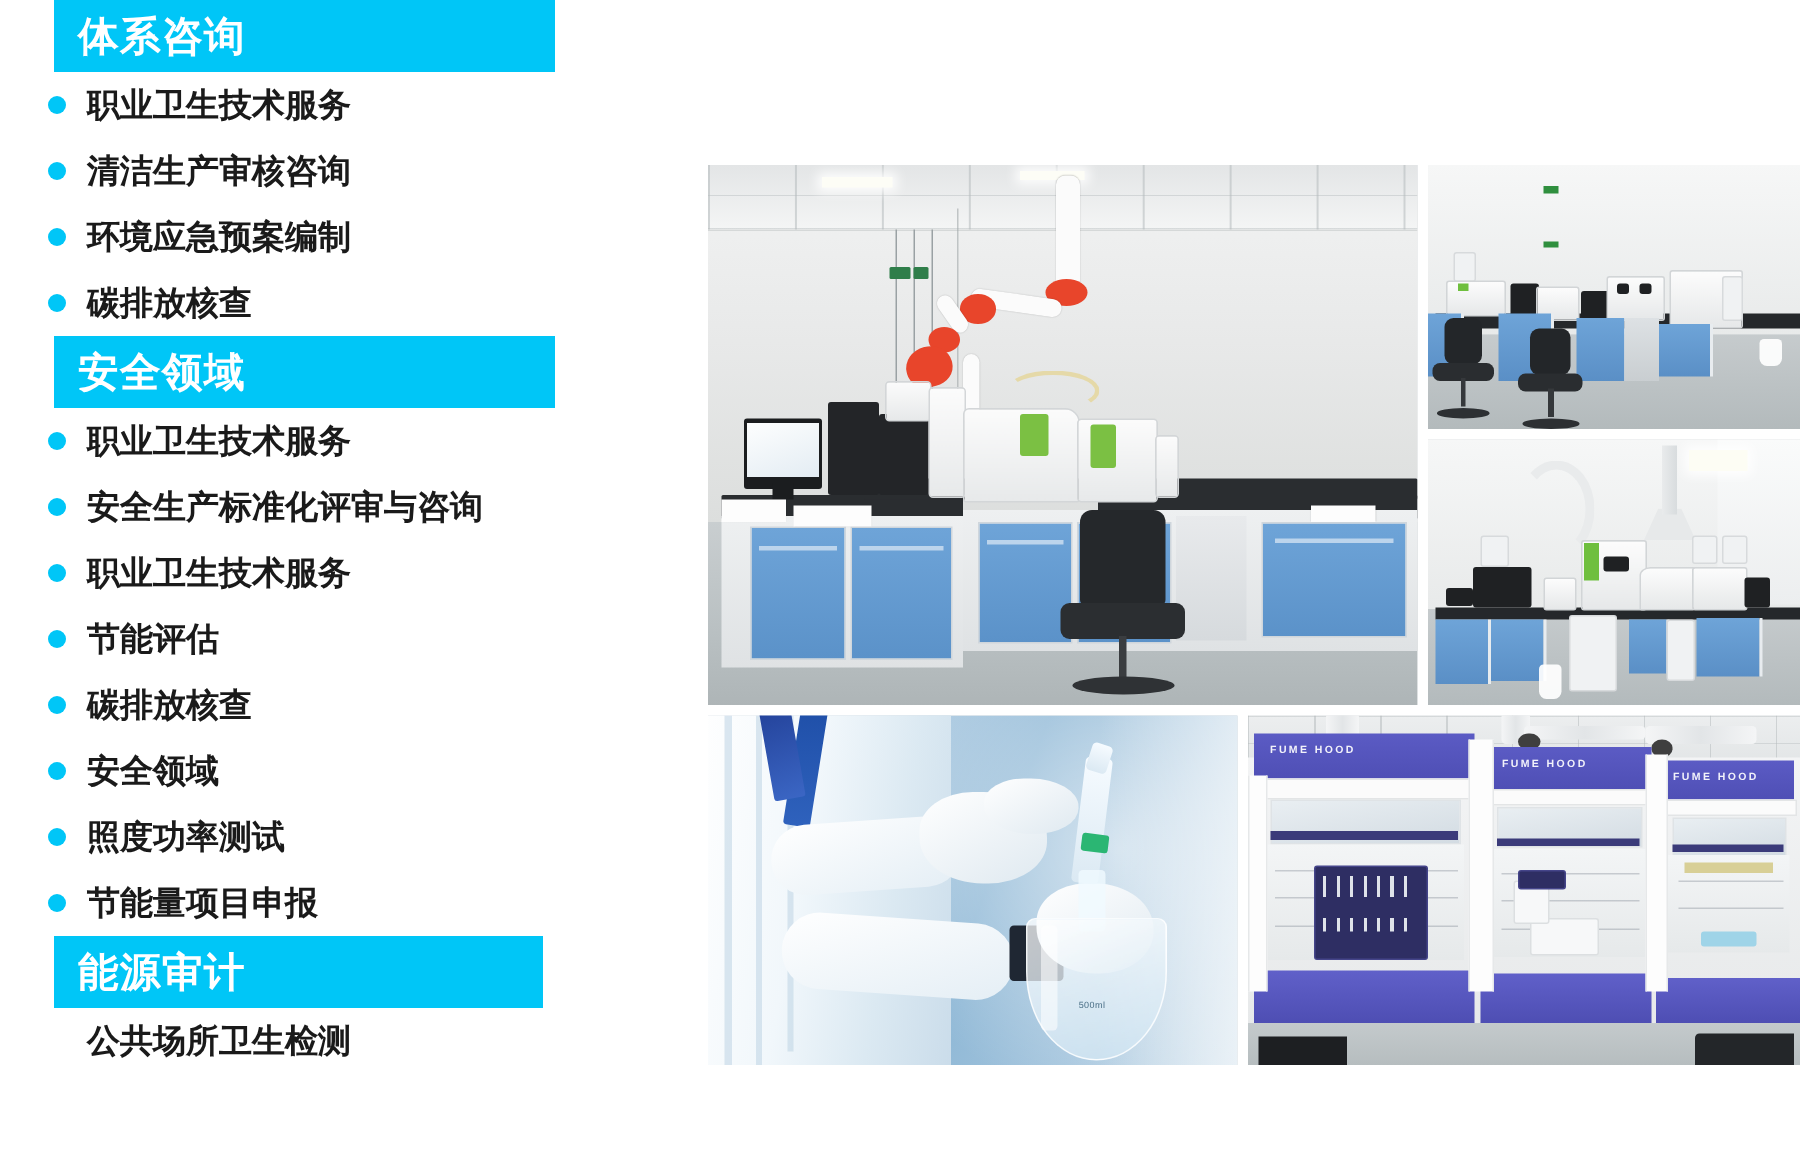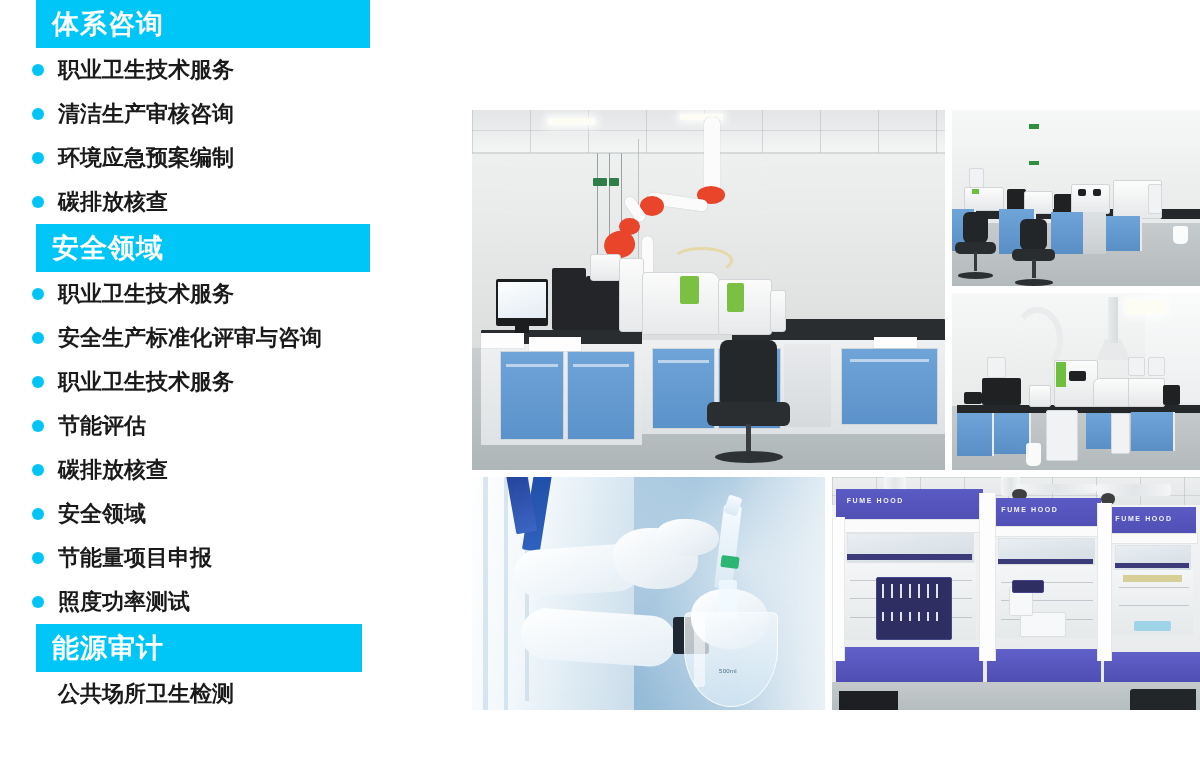--- a/index.html
+++ b/index.html
@@ -248,25 +248,25 @@
         <li class="item">
           <span class="bullet"></span>
           <span class="item-label">碳排放核查</span>
         </li>
         <li class="item">
           <span class="bullet"></span>
           <span class="item-label">安全领域</span>
         </li>
         <li class="item">
           <span class="bullet"></span>
+          <span class="item-label">照度功率测试</span>
+        </li>
+        <li class="item">
+          <span class="bullet"></span>
           <span class="item-label">节能量项目申报</span>
-        </li>
-        <li class="item">
-          <span class="bullet"></span>
-          <span class="item-label">照度功率测试</span>
         </li>
       </ul>
     </div>
 
     <div class="section">
       <div class="section-header narrow">能源审计</div>
       <ul class="items">
         <li class="item">
           
           <span class="item-label">公共场所卫生检测</span>

